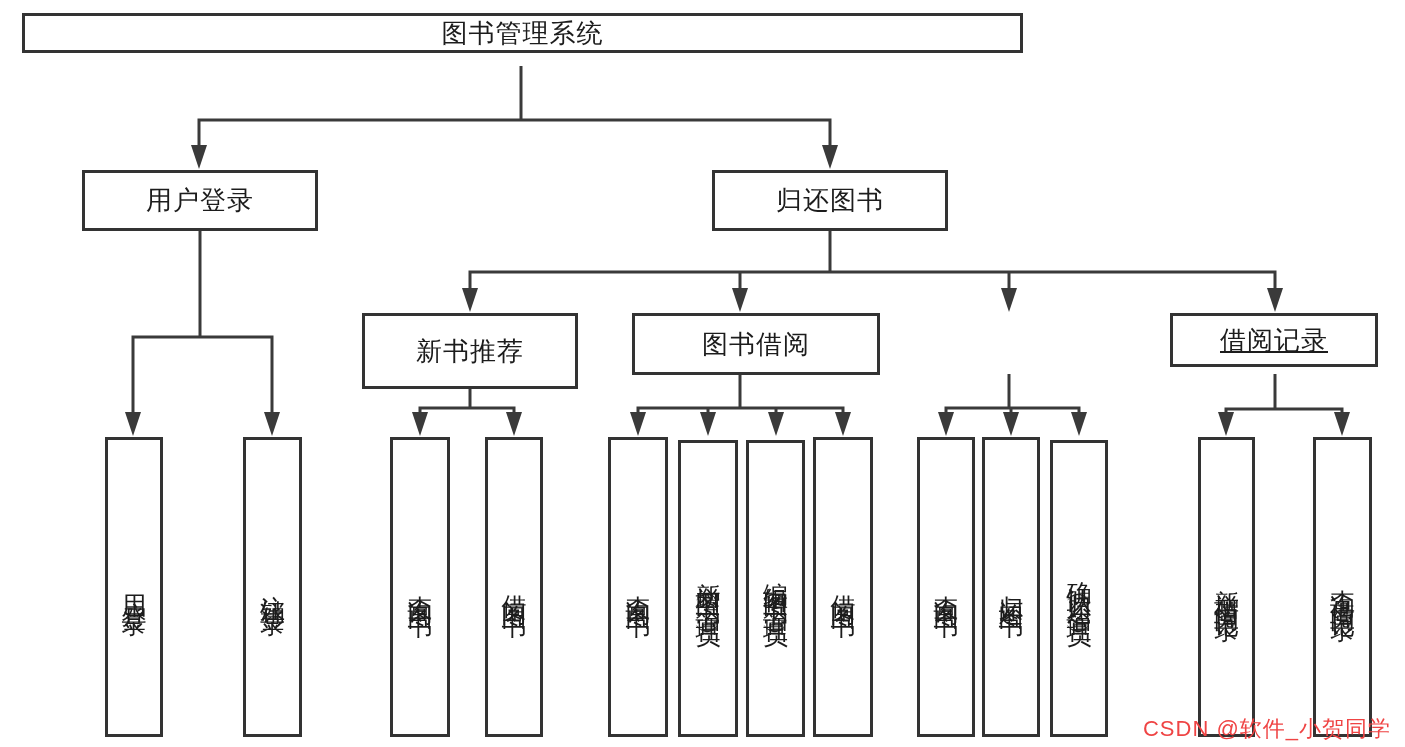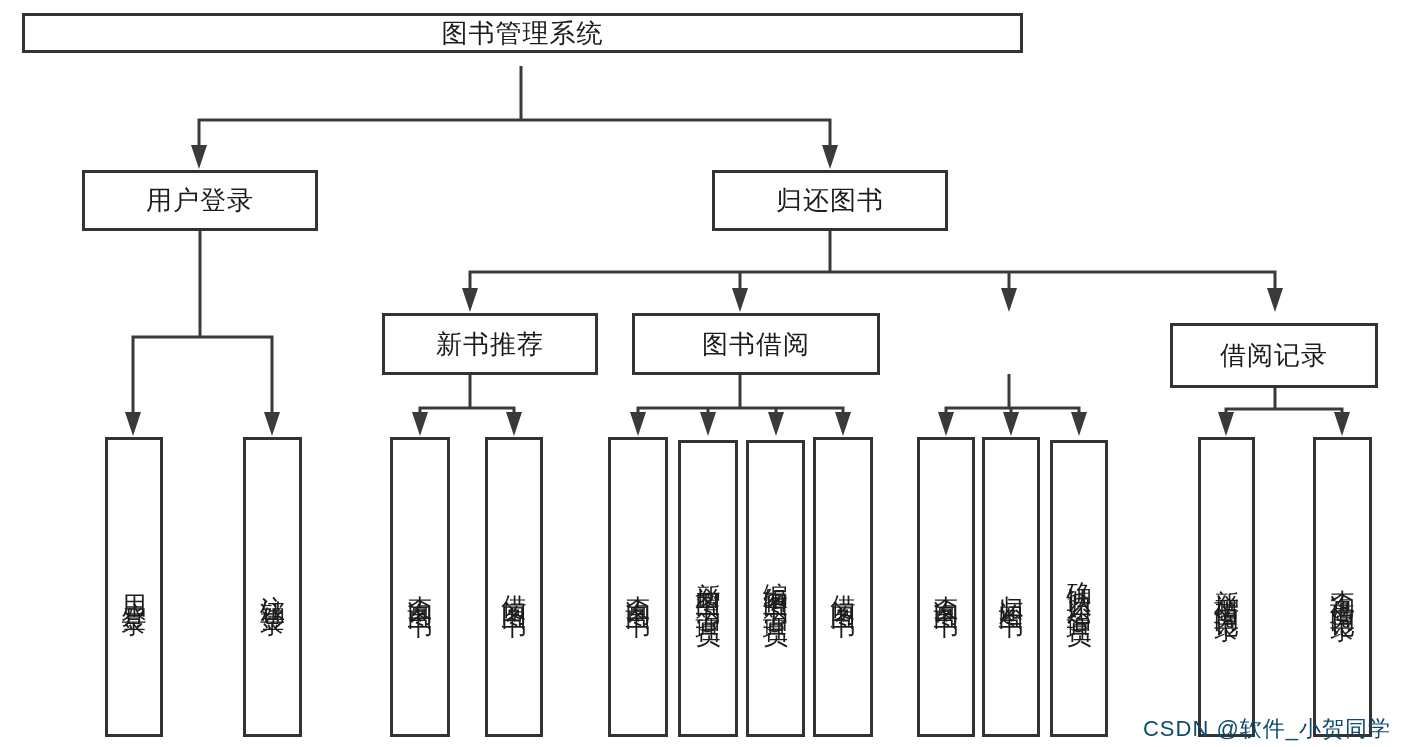--- a/index.html
+++ b/index.html
@@ -37,21 +37,21 @@
     font-size: 25px;
     letter-spacing: 6px;
     line-height: 1;
     white-space: normal;
   }
   .watermark {
     position: absolute;
     right: 14px;
     top: 714px;
     font-size: 22px;
-    color: #0c4a6e;
+    color: #ef4444;
     letter-spacing: 1px;
   }
 </style>
 </head>
 <body>
 
 <div id="stage">
 
   <svg id="wires" width="1405" height="747" viewBox="0 0 1405 747">
 
@@ -99,23 +99,23 @@
     <path class="wire" d="M1226 416 L1226 409 L1342 409 L1342 416"></path>
     <polygon class="arrow" points="1218,412 1234,412 1226,436"></polygon>
     <polygon class="arrow" points="1334,412 1350,412 1342,436"></polygon>
   </svg>
 
   <div class="node" style="left:22px; top:13px; width:1001px; height:40px;">图书管理系统</div>
 
   <div class="node" style="left:82px; top:170px; width:236px; height:61px;">用户登录</div>
   <div class="node" style="left:712px; top:170px; width:236px; height:61px;">归还图书</div>
 
-  <div class="node" style="left:362px; top:313px; width:216px; height:62px;margin-left:20px;">新书推荐</div>
+  <div class="node" style="left:362px; top:313px; width:216px; height:76px;">新书推荐</div>
   <div class="node" style="left:632px; top:313px; width:248px; height:62px;">图书借阅</div>
-  <div class="node" style="left:1170px; top:323px; width:208px; height:65px;">借阅记录</div>
+  <div class="node" style="left:1170px; top:313px; width:208px; height:54px;text-decoration:underline;">借阅记录</div>
 
   <div class="node v" style="left:105px; top:437px; width:58px; height:300px;">用户登录</div>
   <div class="node v" style="left:243px; top:437px; width:59px; height:300px;">注销登录</div>
 
   <div class="node v" style="left:390px; top:437px; width:60px; height:300px;">查询图书</div>
   <div class="node v" style="left:485px; top:437px; width:58px; height:300px;">借阅图书</div>
 
   <div class="node v" style="left:608px; top:437px; width:60px; height:300px;">查询图书</div>
   <div class="node v" style="left:678px; top:440px; width:60px; height:297px;">新增图书（管理员）</div>
   <div class="node v" style="left:746px; top:440px; width:59px; height:297px;">编辑图书（管理员）</div>

